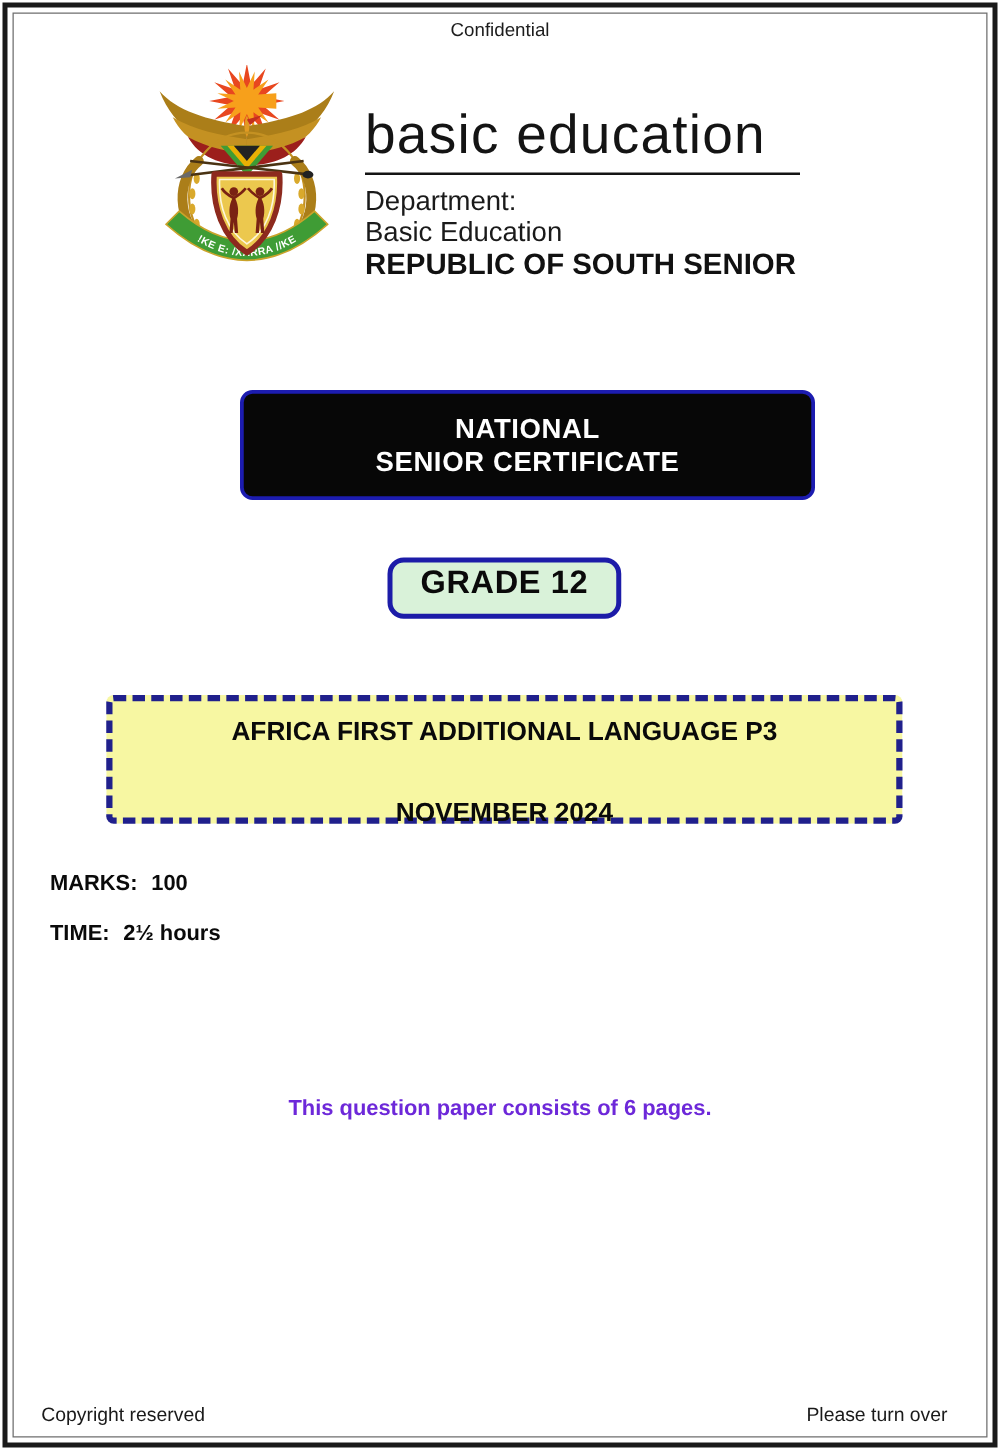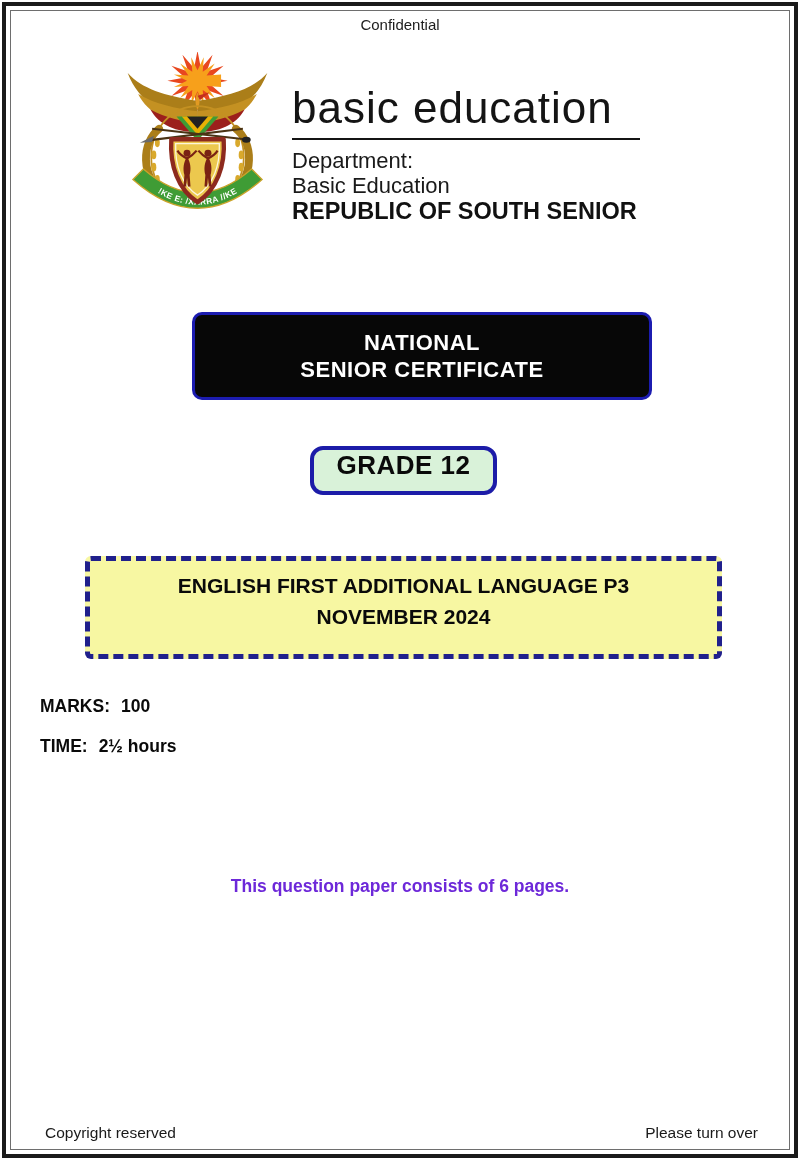--- a/index.html
+++ b/index.html
@@ -47,33 +47,33 @@
     box-sizing:border-box;
   }
   .grade-label{font-size:26px;font-weight:bold;color:#0a0a0a;letter-spacing:0.5px;}
 
   .subject-box{
     position:absolute;left:85px;top:556px;width:637px;height:103px;
     background:#f7f7a2;border:5px dashed #20208c;border-radius:6px;
     box-sizing:border-box;text-align:center;
   }
   .subject-title{margin-top:13px;font-size:21px;font-weight:bold;color:#0a0a0a;}
-  .subject-session{margin-top:7px;font-size:21px;font-weight:bold;color:#0a0a0a;}
+  .subject-session{margin-top:41px;font-size:21px;font-weight:bold;color:#0a0a0a;}
 
   .details{position:absolute;left:40px;top:696px;}
   .detail-row{font-size:17.5px;font-weight:bold;color:#0a0a0a;height:20px;}
   .detail-row + .detail-row{margin-top:20px;}
   .detail-label{display:inline-block;margin-right:11px;}
 
   .note{
     position:absolute;left:0;top:876px;width:100%;
     text-align:center;font-size:17.5px;font-weight:bold;color:#6d28d9;
   }
 
-  .footer{position:absolute;left:45px;right:42px;top:1124px;display:flex;justify-content:space-between;}
+  .footer{position:absolute;left:33px;right:42px;top:1124px;display:flex;justify-content:space-between;}
   .footer-text{font-size:15.5px;color:#1a1a1a;}
 </style>
 </head>
 <body>
 
 <div class="page">
   <div class="frame-outer"></div>
   <div class="frame-inner"></div>
 
   <div class="confidential">Confidential</div>
@@ -170,21 +170,21 @@
   <div class="nsc-box">
     <div class="nsc-line">NATIONAL</div>
     <div class="nsc-line">SENIOR CERTIFICATE</div>
   </div>
 
   <div class="grade-box">
     <div class="grade-label">GRADE 12</div>
   </div>
 
   <div class="subject-box">
-    <div class="subject-title">ENGLISH FIRST ADDITIONAL LANGUAGE P3</div>
+    <div class="subject-title">AFRICA FIRST ADDITIONAL LANGUAGE P3</div>
     <div class="subject-session">NOVEMBER 2024</div>
   </div>
 
   <div class="details">
     <div class="detail-row">
       <span class="detail-label">MARKS:</span><span>100</span>
     </div>
     <div class="detail-row">
       <span class="detail-label">TIME:</span><span>2½ hours</span>
     </div>

